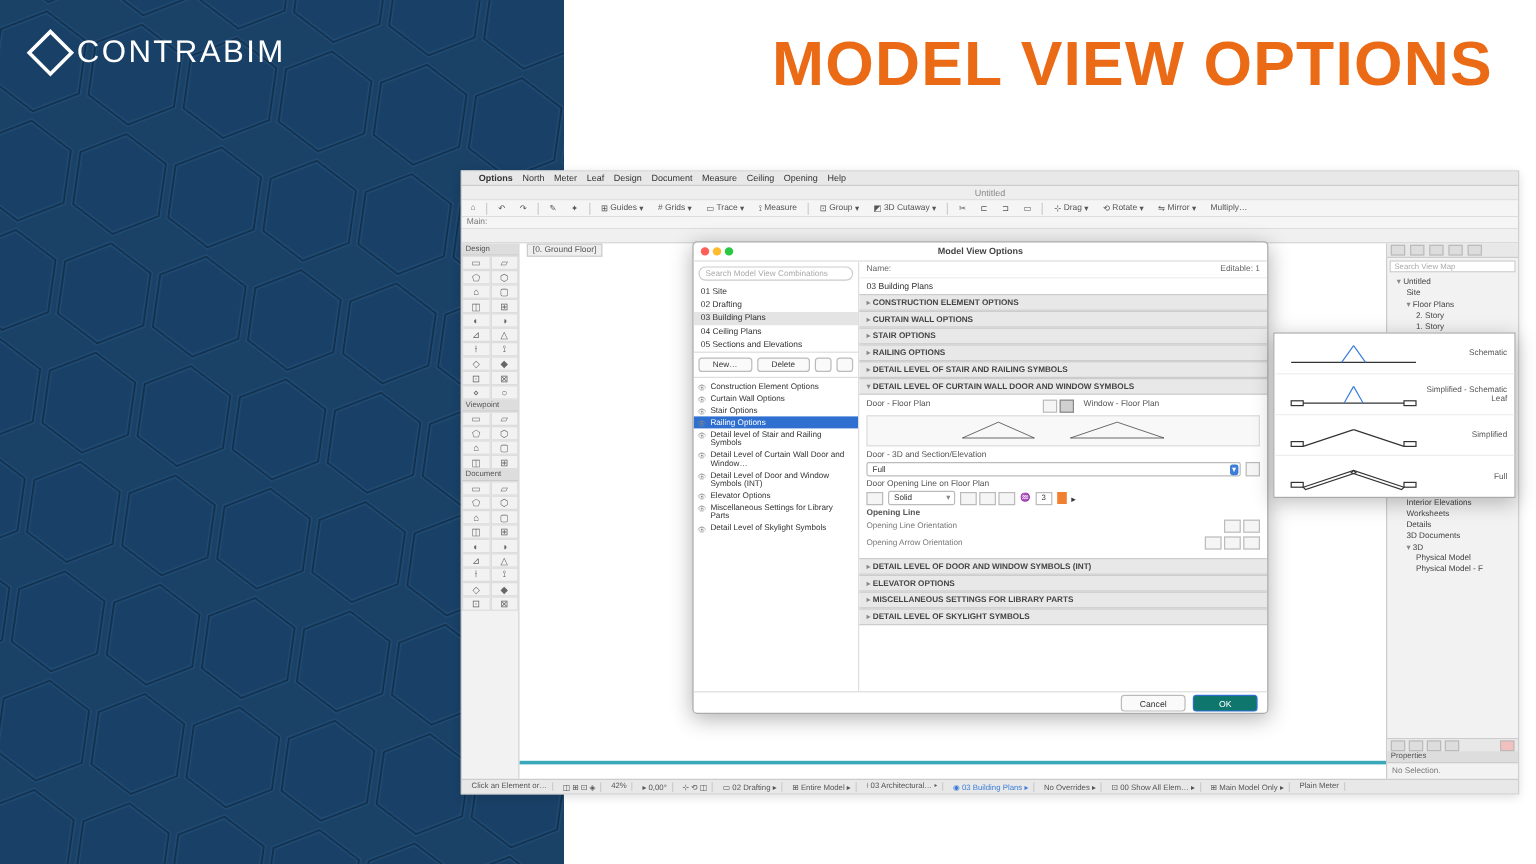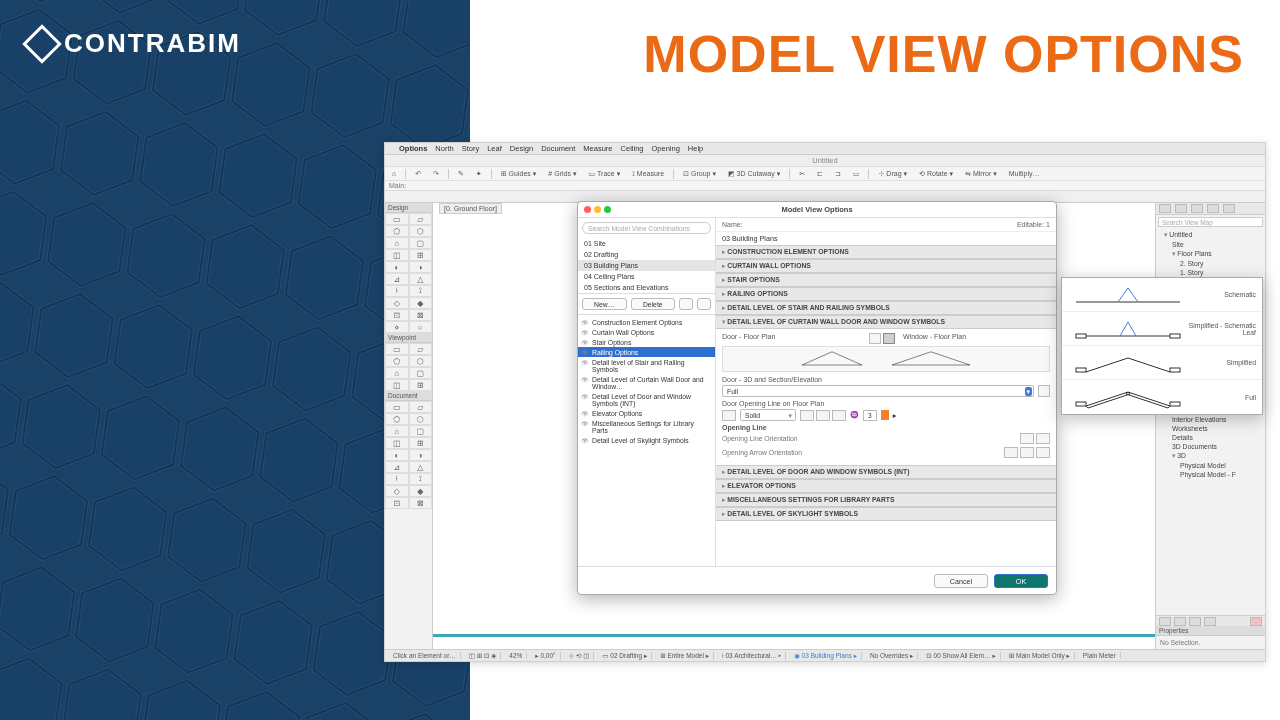--- a/index.html
+++ b/index.html
@@ -1,20 +1,20 @@
 <!DOCTYPE html>
 <html><head>
 <meta charset="utf-8">
 <style>
 *{margin:0;padding:0;box-sizing:border-box;font-family:-apple-system,BlinkMacSystemFont,"Segoe UI",Arial,sans-serif}
 html,body{width:1280px;height:720px;overflow:hidden;background:#fff}
 .stage{position:relative;width:1280px;height:720px}
 .left-band{position:absolute;left:0;top:0;width:470px;height:720px;background:#1e4a73;overflow:hidden}
 .left-band svg{width:100%;height:100%;opacity:.85}
-.logo{position:absolute;left:28px;top:28px;color:#fff;font-weight:700;font-size:26px;letter-spacing:2px;display:flex;align-items:center;gap:8px}
+.logo{position:absolute;left:28px;top:28px;color:#fff;font-weight:400;font-size:26px;letter-spacing:2px;display:flex;align-items:center;gap:8px}
 .logo-icon{width:28px;height:28px;border:3px solid #fff;transform:rotate(45deg)}
 .title{position:absolute;right:36px;top:24px;color:#eb6a15;font-weight:800;font-size:52px;letter-spacing:1px}
 .app{position:absolute;left:384px;top:142px;width:882px;height:520px;background:#f3f3f3;border:1px solid #d0d0d0;box-shadow:0 2px 8px rgba(0,0,0,.15);font-size:8px;color:#333}
 .menubar{height:12px;background:#e8e8e8;border-bottom:1px solid #ccc;display:flex;align-items:center;padding:0 6px;gap:8px}
 .menubar span{font-size:7.5px}
 .titlebar{height:12px;background:#eee;border-bottom:1px solid #ddd;text-align:center;line-height:12px;color:#888;font-size:7.5px}
 .toolbar{height:14px;background:#f5f5f5;border-bottom:1px solid #ddd;display:flex;align-items:center;gap:6px;padding:0 4px}
 .toolbar .tbtn{font-size:7px;color:#555;padding:0 3px;display:flex;align-items:center;gap:2px}
 .toolbar .sep{width:1px;height:10px;background:#ccc}
 .home-icon{font-size:9px}
@@ -75,21 +75,21 @@
 .dd::after{content:"▾";position:absolute;right:3px;color:#888}
 .dd.blue::after{background:#3b7dd8;color:#fff;border-radius:2px;padding:0 2px;right:1px;top:1px;height:9px;line-height:9px}
 .sq-btn{width:12px;height:12px;border:1px solid #bbb;background:#f5f5f5}
 .icon-toggles{display:flex;gap:2px}
 .tog{width:14px;height:11px;border:1px solid #bbb;background:#f5f5f5}
 .tog.active{background:#d0d0d0;border-color:#888}
 .orange-sw{width:8px;height:10px;background:#f08030}
 .pen-num{width:14px;height:11px;border:1px solid #bbb;text-align:center;line-height:10px;font-size:6.5px}
 .ori-row{display:flex;align-items:center;margin-bottom:3px}
 .ori-row .lbl{flex:1;font-size:6.8px;color:#777}
-.dlg-foot{height:28px;border-top:1px solid #ddd;display:flex;align-items:center;justify-content:flex-end;gap:6px;padding:0 8px}
+.dlg-foot{height:18px;border-top:1px solid #ddd;display:flex;align-items:center;justify-content:flex-end;gap:6px;padding:0 8px}
 .fbtn{width:54px;height:14px;border:1px solid #bbb;border-radius:3px;font-size:7.2px;text-align:center;line-height:13px;background:#fafafa}
 .fbtn.pri{background:#0f766e;color:#fff;border-color:#2f6fcf}
 .popup{position:absolute;left:676px;top:134px;width:202px;background:#fff;border:1px solid #aaa;box-shadow:0 4px 16px rgba(0,0,0,.25);font-size:7px}
 .popup-row{display:flex;align-items:center;height:34px;border-bottom:1px solid #eee;padding:0 6px}
 .popup-row:last-child{border-bottom:none}
 .popup-sym{width:120px;height:26px}
 .popup-lbl{flex:1;text-align:right;font-size:6.8px;color:#555}
 .statusbar{position:absolute;left:0;bottom:0;width:100%;height:12px;background:#e8e8e8;border-top:1px solid #ccc;display:flex;align-items:center;gap:4px;padding:0 4px;font-size:6.5px;color:#555}
 .sb-item{padding:0 4px;border-right:1px solid #ccc;white-space:nowrap}
 .sb-teal{position:absolute;left:48px;bottom:12px;right:110px;height:3px;background:#3aa8b8}
@@ -117,21 +117,21 @@
     <span>CONTRABIM</span>
   </div>
 
   <div class="title">MODEL VIEW OPTIONS</div>
 
   <div class="app">
     <div class="menubar">
       <span></span>
       <span style="font-weight:600">Options</span>
       <span>North</span>
-      <span>Story</span>
+      <span>Meter</span>
       <span>Leaf</span>
       <span>Design</span>
       <span>Document</span>
       <span>Measure</span>
       <span>Ceiling</span>
       <span>Opening</span>
       <span>Help</span>
     </div>
     <div class="titlebar">Untitled</div>
     <div class="toolbar">

